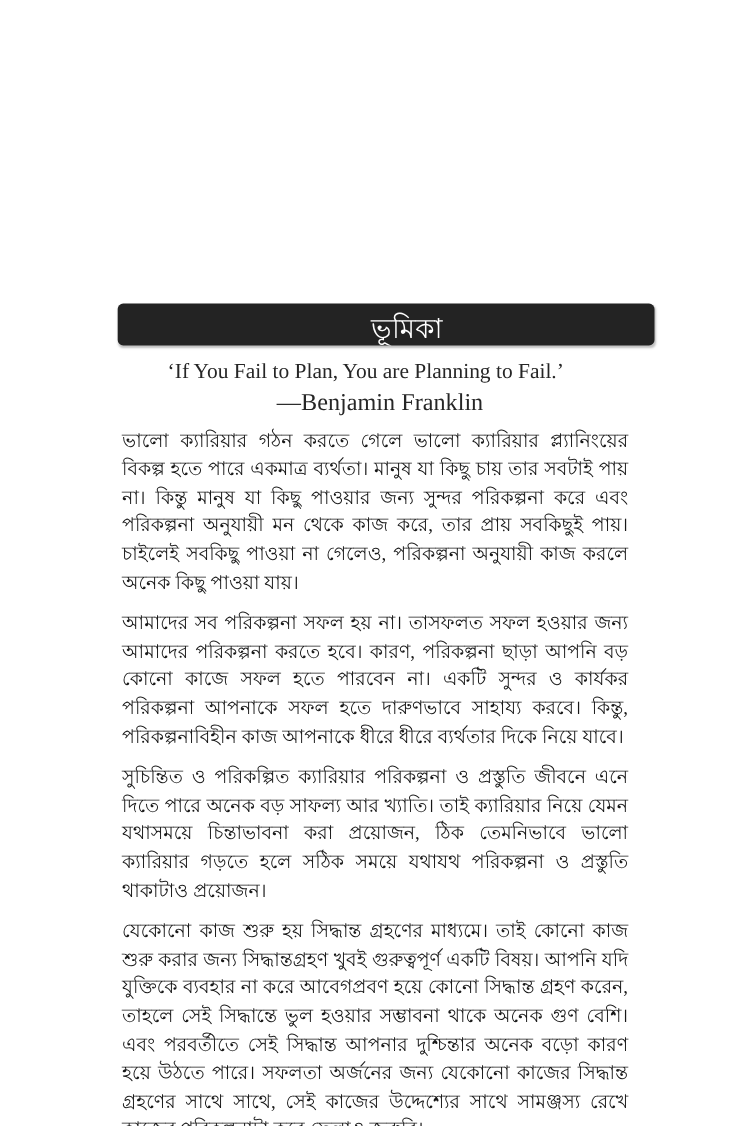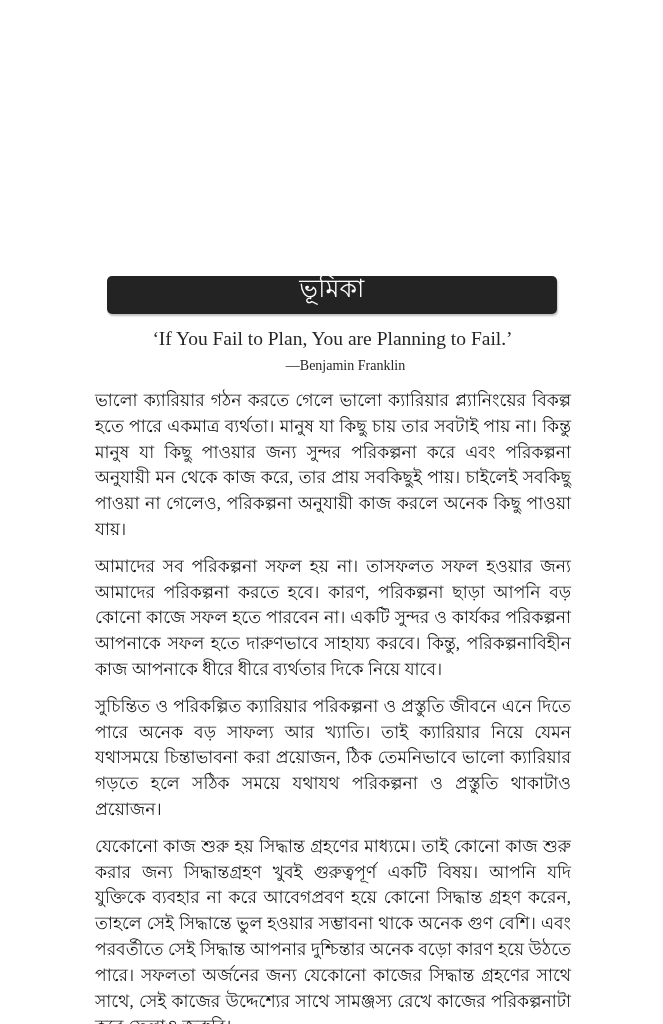--- a/index.html
+++ b/index.html
@@ -30,23 +30,24 @@
   .chapter-banner {
     position: absolute;
     left: 107px;
     top: 276px;
     width: 450px;
     height: 38px;
     background: #232323;
     border-radius: 5px;
     box-shadow: 1px 2px 2px rgba(0,0,0,0.25);
     display: flex;
-    align-items: flex-start;
+    align-items: flex-end;
     justify-content: center;
     overflow: hidden;
+    padding-left: 38px;
   }
   .chapter-title {
     color: #ffffff;
     font-family: "Liberation Serif", "DejaVu Serif", serif;
     font-size: 25px;
     line-height: 1;
     letter-spacing: 0.3px;
     white-space: nowrap;
     padding-bottom: 2px;
   }
@@ -61,42 +62,42 @@
   }
   .epigraph-quote {
     font-family: "Liberation Serif", "DejaVu Serif", serif;
     font-size: 19.5px;
     line-height: 26px;
     color: #262626;
     white-space: nowrap;
   }
   .epigraph-attribution {
     font-family: "Liberation Serif", "DejaVu Serif", serif;
-    font-size: 14px;
+    font-size: 22px;
     line-height: 27px;
     color: #262626;
     white-space: nowrap;
     padding-left: 26px;
   }
 
   
   .body-copy {
     position: absolute;
     left: 95px;
     top: 388px;
     width: 476px;
   }
   .para {
     font-family: "Liberation Serif", "DejaVu Serif", serif;
     font-size: 17.2px;
     line-height: 25.8px;
     color: #171717;
     text-align: justify;
     text-justify: inter-word;
-    margin: 0 0 11px 0;
+    margin: 0 0 11px 16px;
     word-spacing: 0.2px;
     hyphens: none;
   }
   .para:last-child {
     margin-bottom: 0;
   }
 </style>
 </head>
 <body>
 

